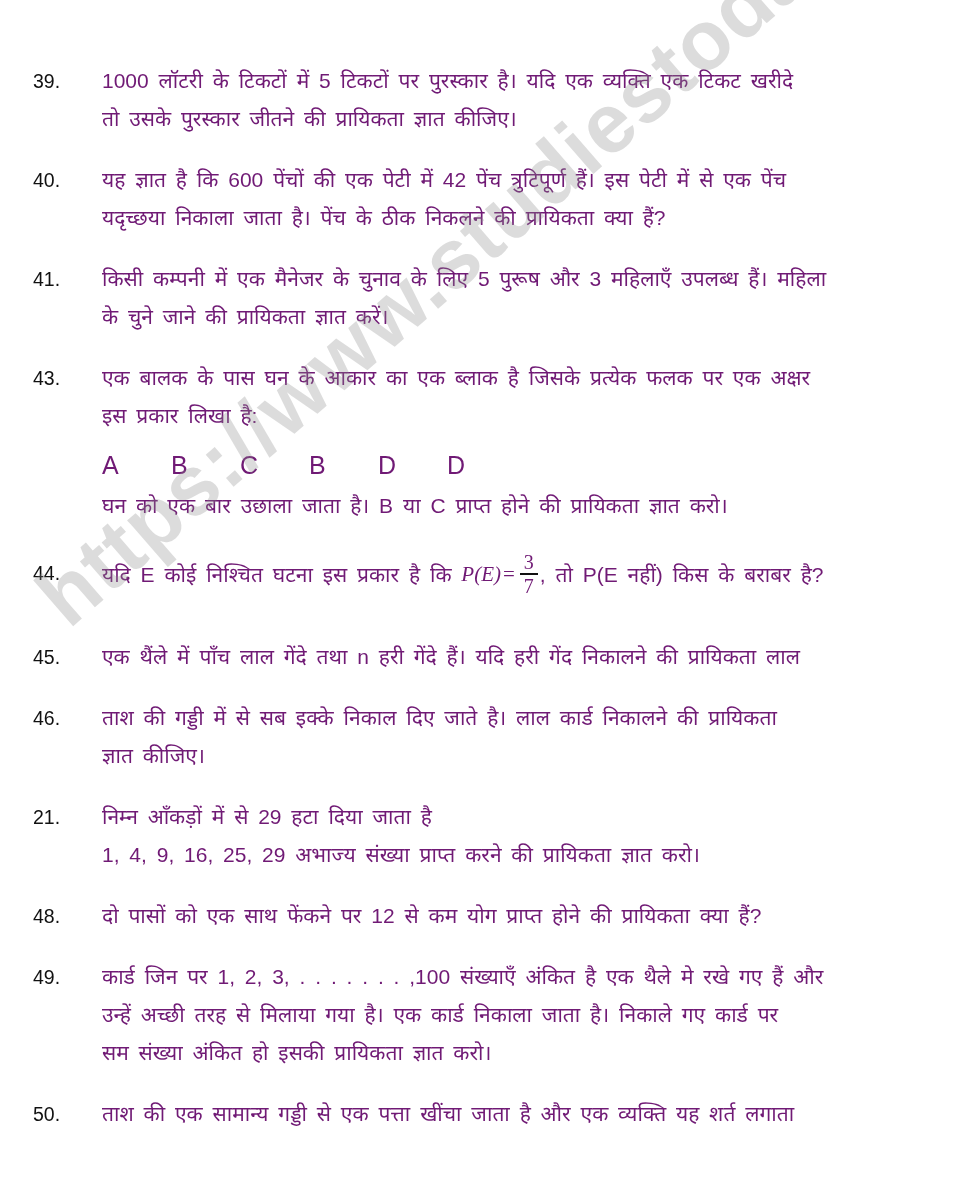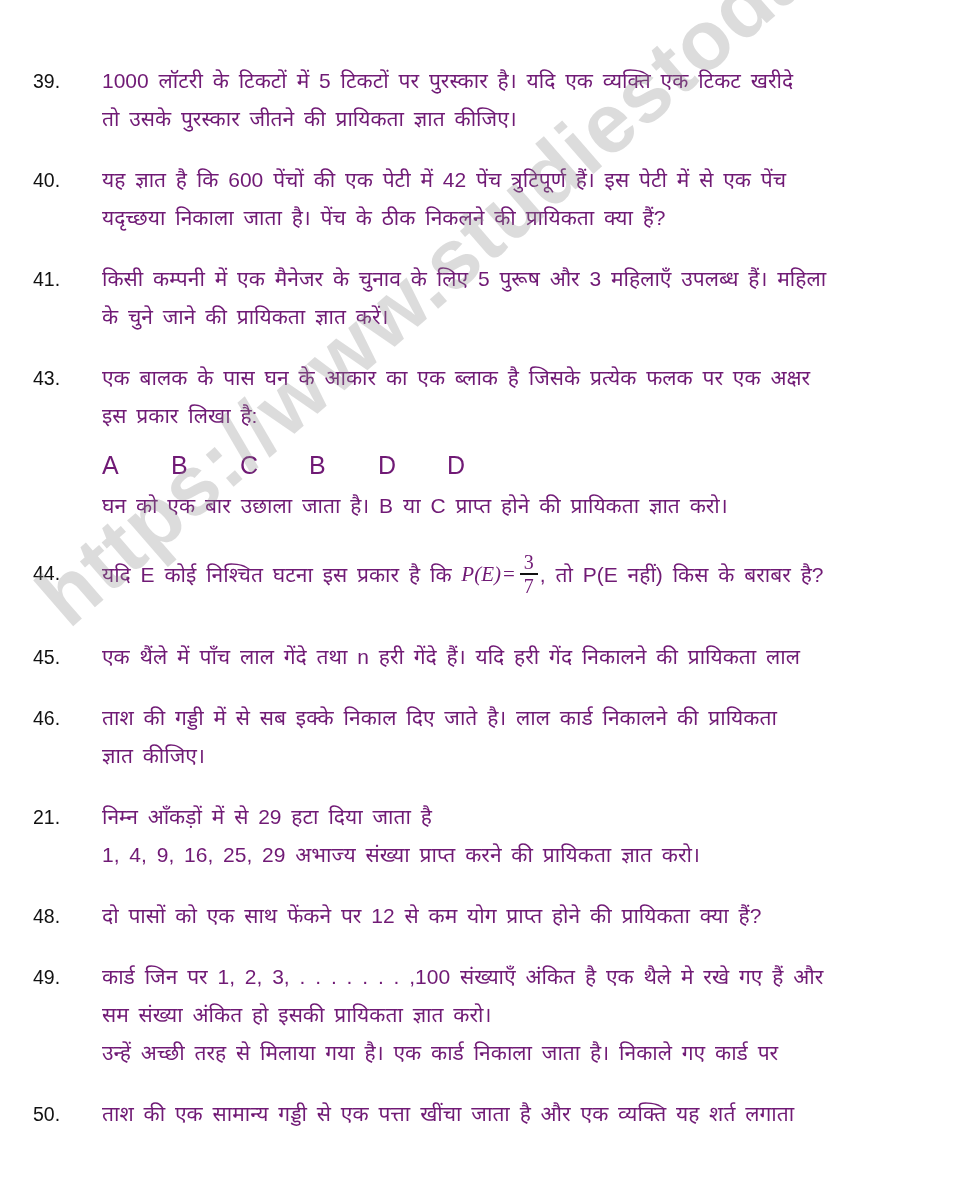--- a/index.html
+++ b/index.html
@@ -243,22 +243,22 @@
       <div class="qnum">48.</div>
       <div class="qbody">
         <div class="qline lastline spaced">दो पासों को एक साथ फेंकने पर 12 से कम योग प्राप्त होने की प्रायिकता क्या हैं?</div>
       </div>
     </div>
 
     <div class="qrow">
       <div class="qnum">49.</div>
       <div class="qbody">
         <div class="qline spaced">कार्ड जिन पर 1, 2, 3, . . . . . . . ,100 संख्याएँ अंकित है एक थैले मे रखे गए हैं और</div>
+        <div class="qline spaced">उन्हें अच्छी तरह से मिलाया गया है। एक कार्ड निकाला जाता है। निकाले गए कार्ड पर</div>
         <div class="qline lastline spaced">सम संख्या अंकित हो इसकी प्रायिकता ज्ञात करो।</div>
-        <div class="qline spaced">उन्हें अच्छी तरह से मिलाया गया है। एक कार्ड निकाला जाता है। निकाले गए कार्ड पर</div>
       </div>
     </div>
 
     <div class="qrow">
       <div class="qnum">50.</div>
       <div class="qbody">
         <div class="qline spaced">ताश की एक सामान्य गड्डी से एक पत्ता खींचा जाता है और एक व्यक्ति यह शर्त लगाता</div>
 
       </div>
     </div>

